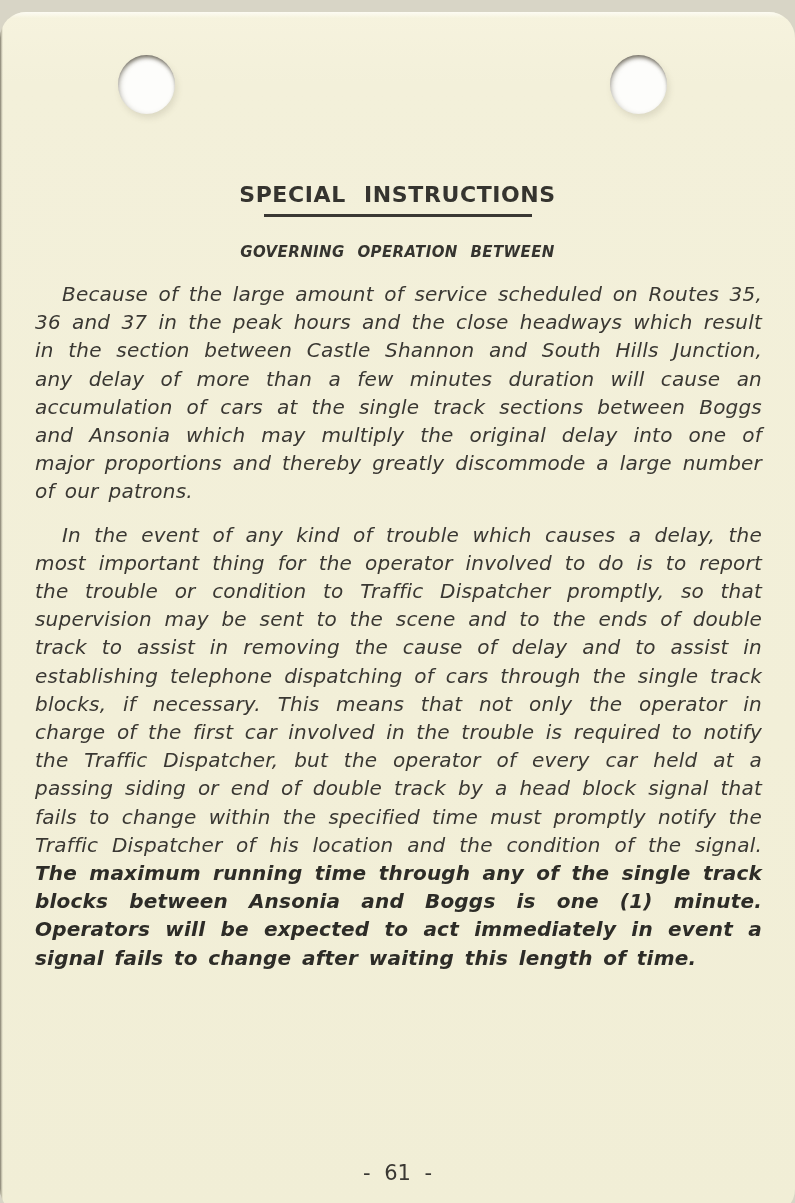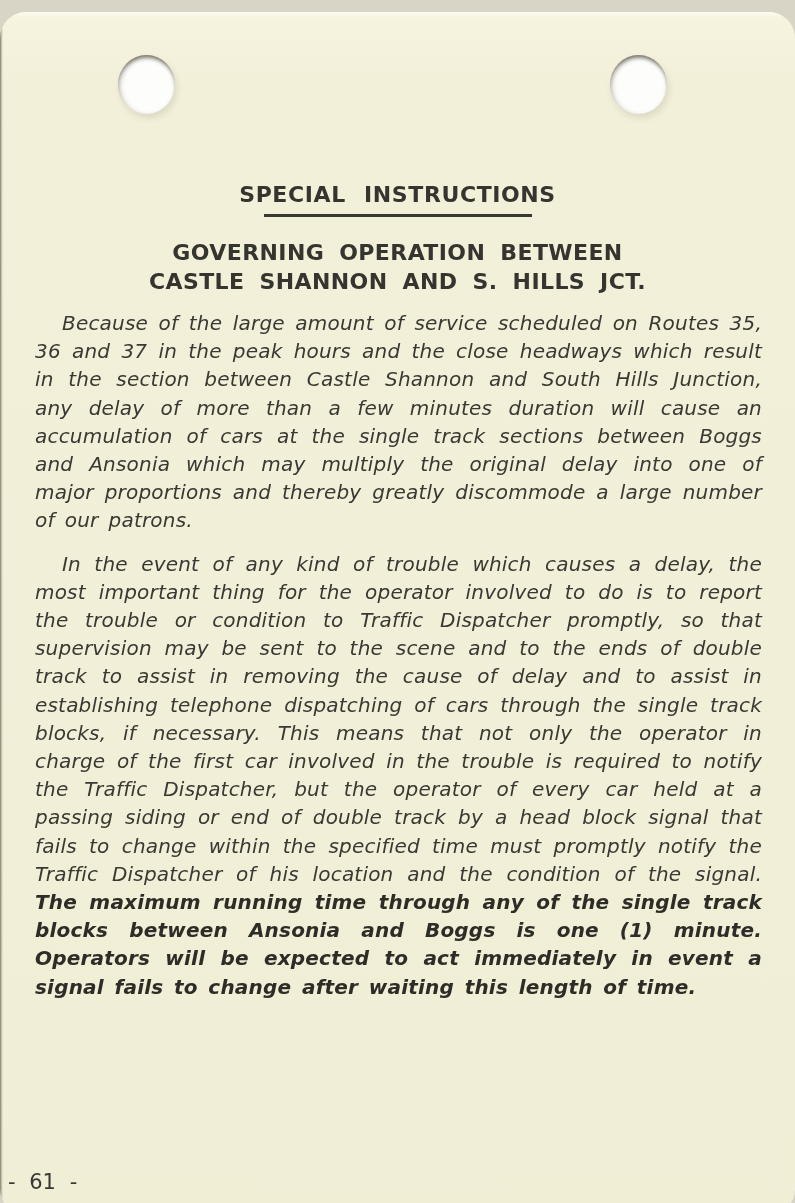--- a/index.html
+++ b/index.html
@@ -60,26 +60,27 @@
   .heading-underline {
     width: 268px;
     height: 3px;
     margin: 7px auto 0 auto;
     background: #3a3833;
   }
   .subheading {
     margin: 0;
     padding-top: 21px;
     text-align: center;
-    font-size: 22px;
+    font-size: 15px;
     line-height: 29px;
     font-weight: bold;
     letter-spacing: 0.4px;
     word-spacing: 7px;
     color: #35342f;
+    font-style: italic;
   }
   
   .body-text {
     margin: 13px 33px 0 35px;
     font-size: 20px;
     line-height: 28.2px;
     text-align: justify;
     word-spacing: 3.5px;
     letter-spacing: 0.2px;
     font-weight: 500;
@@ -89,46 +90,44 @@
     margin: 0 0 15px 0;
     text-indent: 27px;
   }
   .emphasis {
     font-weight: 700;
     color: #2d2c27;
   }
   .page-number {
     position: absolute;
     left: 0; right: 0;
-    bottom: 21px;
-    text-align: left;
+    bottom: 30px;
+    text-align: center;
     font-size: 21px;
     font-weight: 500;
     word-spacing: 7px;
     color: #3a3833;
-    padding-left: 8px;
   }
 </style>
 </head>
 <body>
 
 <div class="page">
 
   <div class="edge-top"></div>
   <div class="edge-left"></div>
 
   <div class="hole left"></div>
   <div class="hole right"></div>
 
   <h1 class="heading">SPECIAL INSTRUCTIONS</h1>
   <div class="heading-underline"></div>
 
   <h2 class="subheading">
     <span>GOVERNING OPERATION BETWEEN</span><br>
-    <span>CASTLE SHANNON AND S. HILLS JCT.</span>
   </h2>
 
   <div class="body-text">
     <p>Because of the large amount of service scheduled on Routes 35, 36 and 37 in the peak hours and the close headways which result in the section between Castle Shannon and South Hills Junction, any delay of more than a few minutes duration will cause an accumulation of cars at the single track sections between Boggs and Ansonia which may multiply the original delay into one of major proportions and thereby greatly discommode a large number of our patrons.</p>
     <p><span>In the event of any kind of trouble which causes a delay, the most important thing for the operator involved to do is to report the trouble or condition to Traffic Dispatcher promptly, so that supervision may be sent to the scene and to the ends of double track to assist in removing the cause of delay and to assist in establishing telephone dispatching of cars through the single track blocks, if necessary.  This means that not only the operator in charge of the first car involved in the trouble is required to notify the Traffic Dispatcher, but the operator of every car held at a passing siding or end of double track by a head block signal that fails to change within the specified time must promptly notify the Traffic Dispatcher of his location and the condition of the signal.  </span><span class="emphasis">The maximum running time through any of the single track blocks between Ansonia and Boggs is one (1) minute.  Operators will be expected to act immediately in event a signal fails to change after waiting this length of time.</span></p>
   </div>
 
   <div class="page-number">- 61 -</div>
 
   <div class="edge-bottom"></div>

